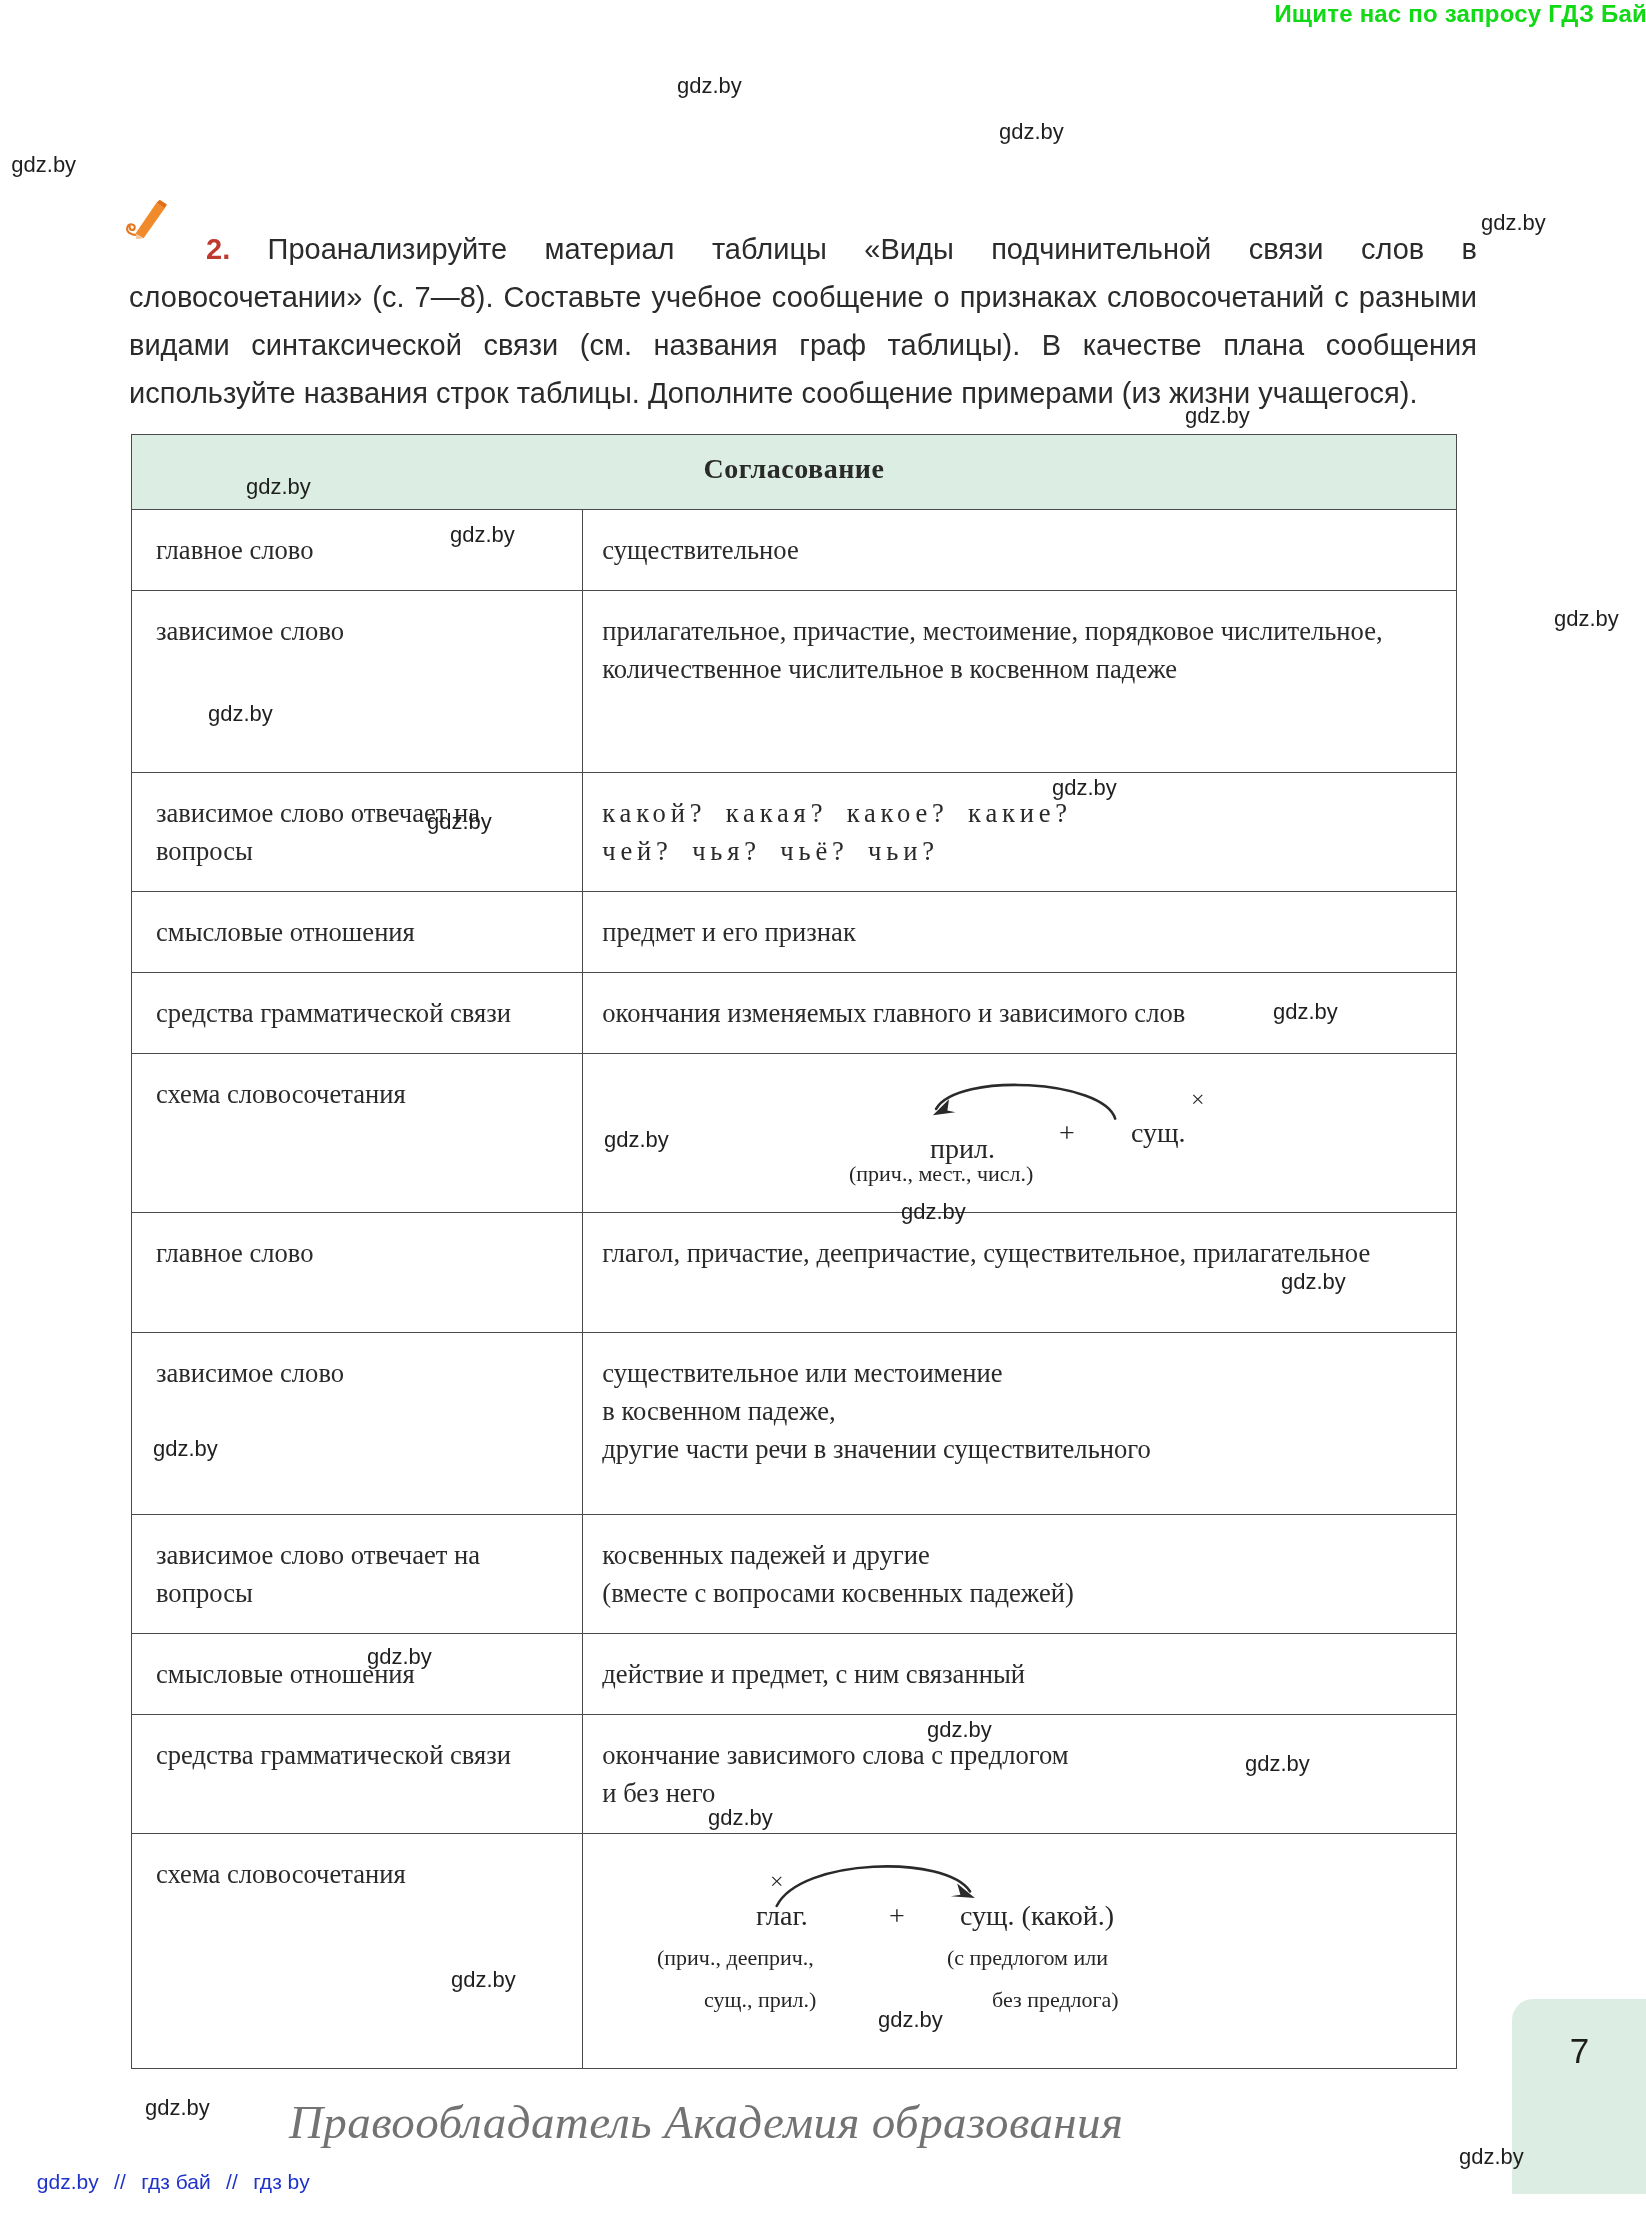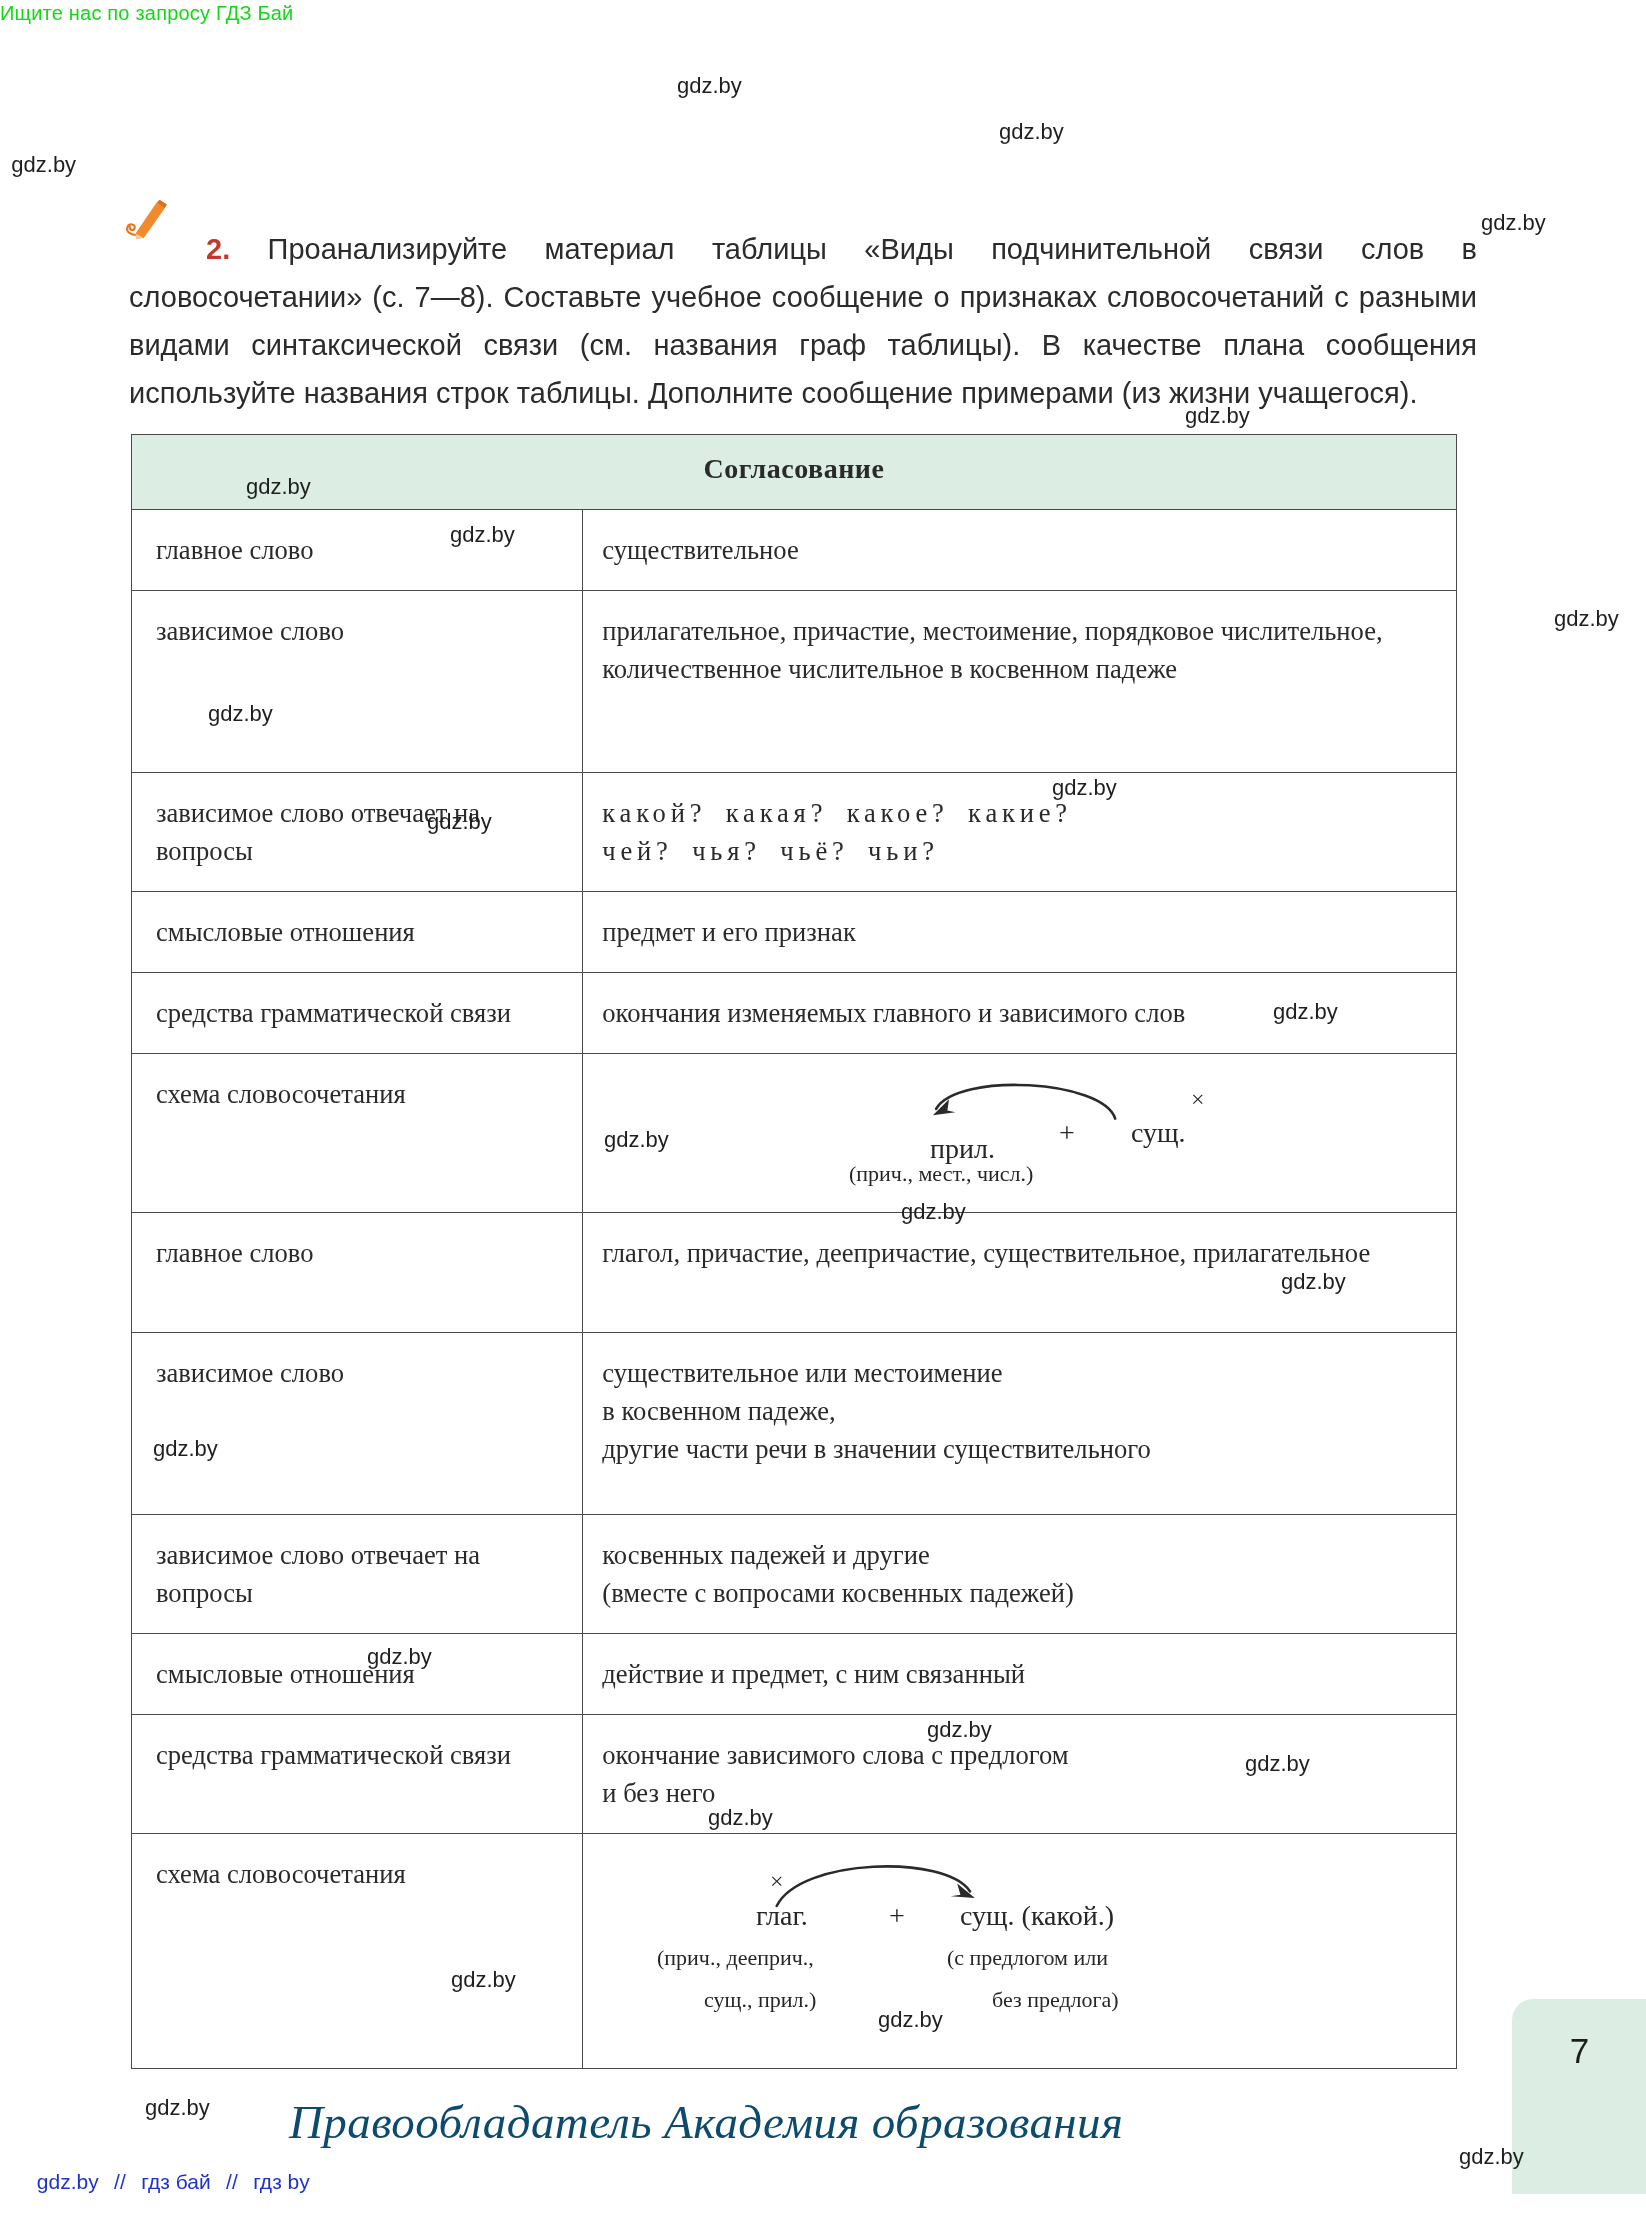--- a/index.html
+++ b/index.html
@@ -15,24 +15,24 @@
     font-family: "Liberation Serif", "DejaVu Serif", serif;
     overflow: hidden;
   }
 
   
   .promo-bar {
     position: absolute;
     top: 0px;
     left: 0;
     width: 100%;
-    text-align: left;
+    text-align: right;
     font-family: "Liberation Sans", sans-serif;
-    font-size: 20px;
-    font-weight: 400;
+    font-size: 24px;
+    font-weight: 700;
     color: #12d916;
     letter-spacing: 0.2px;
     line-height: 27px;
   }
 
   
   .wm {
     position: absolute;
     font-family: "Liberation Sans", sans-serif;
     font-size: 22px;
@@ -177,21 +177,21 @@
   }
 
   
   .copyright {
     position: absolute;
     left: 289px;
     top: 2095px;
     font-family: "Liberation Serif", serif;
     font-style: italic;
     font-size: 47px;
-    color: #0c4a6e;
+    color: #737373;
     white-space: nowrap;
     letter-spacing: 0.4px;
   }
 
   
   .bottom-links {
     position: absolute;
     left: 0; right: 0;
     top: 2170px;
     text-align: left;

